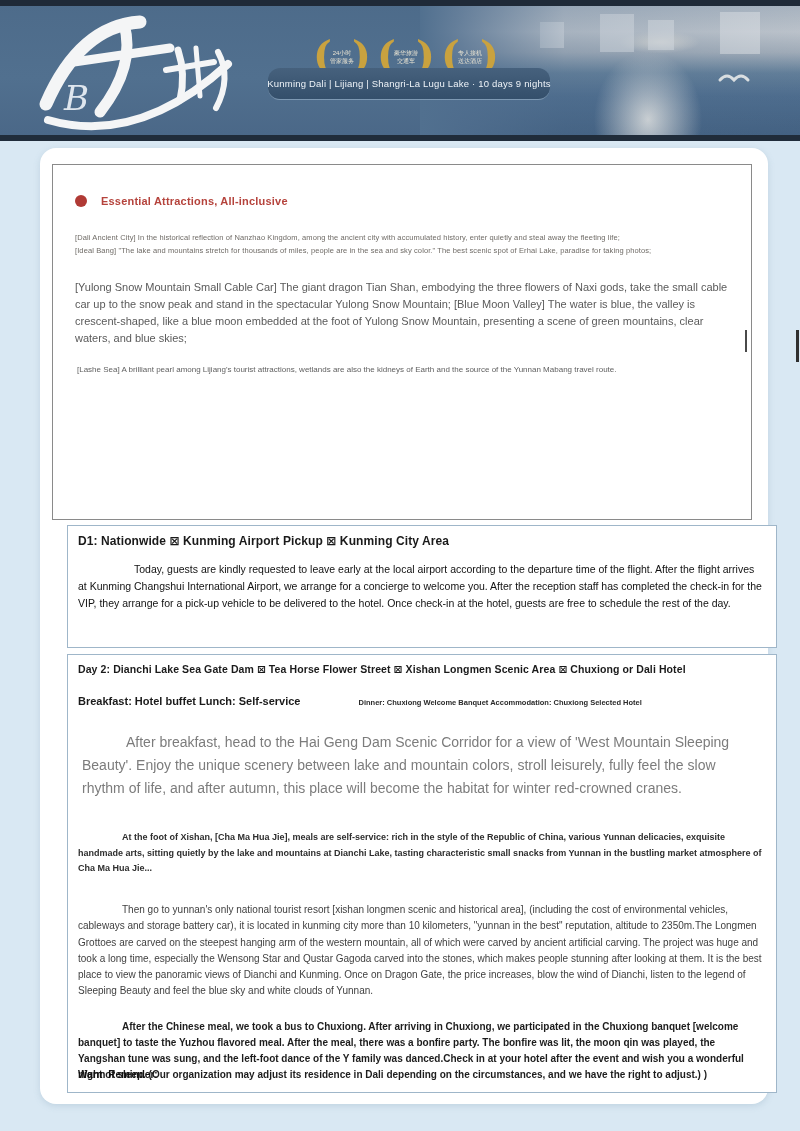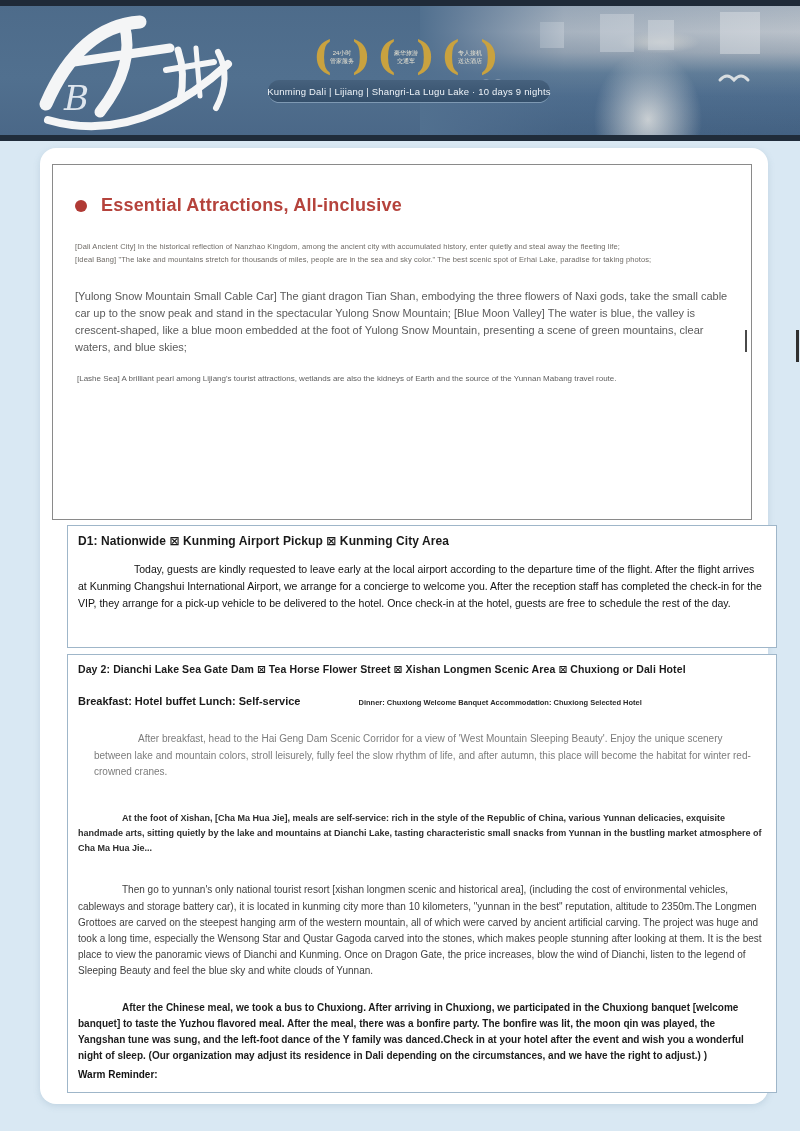--- a/index.html
+++ b/index.html
@@ -39,42 +39,42 @@
 
   .logo-wrap { position:absolute; left:28px; top:8px; width:220px; height:126px; }
 
   .badges-row { position:absolute; left:306px; top:34px; width:200px; height:46px; display:flex; gap:12px; justify-content:center; }
   .badge { position:relative; width:52px; height:46px; display:flex; align-items:center; justify-content:center; }
   .laurel { position:absolute; top:-2px; font-size:40px; line-height:46px; color:#c9a23f; font-weight:bold; font-family:"DejaVu Serif",serif; }
   .laurel.l { left:-3px; } .laurel.r { right:-3px; }
   .badge-text { text-align:center; color:#e8e3d2; font-size:6px; line-height:8px; letter-spacing:0; width:40px; }
 
   .route-pill {
-    position:absolute; left:268px; top:80px; width:282px; height:23px;
+    position:absolute; left:268px; top:68px; width:282px; height:32px;
     background:linear-gradient(180deg,#46617d 0%, #344f6b 100%);
     border-radius:12px; border-bottom:1px solid #7e99b3;
     display:flex; align-items:center; justify-content:center;
     color:#eef3f8; font-size:9.5px; letter-spacing:0.2px; white-space:nowrap;
   }
 
   
   .main-card {
     position:absolute; left:40px; top:148px; width:728px; height:956px;
     background:#ffffff; border-radius:16px;
     box-shadow:0 2px 6px rgba(120,150,175,0.25);
   }
 
   
   .highlights-panel {
     position:absolute; left:12px; top:16px; width:700px; height:356px;
     border:1px solid #8a8a8a; background:#fff; overflow:hidden;
   }
   .hl-heading { display:flex; align-items:center; gap:14px; margin:30px 0 0 22px; }
   .hl-bullet { width:12px; height:12px; border-radius:50%; background:#b03a35; flex:0 0 12px; }
-  .hl-title { color:#b5433c; font-size:18px; font-weight:bold; letter-spacing:0.2px; }
+  .hl-title { color:#b5433c; font-size:11px; font-weight:bold; letter-spacing:0.2px; }
   .hl-p-small { margin:26px 22px 0 22px; font-size:7.5px; color:#6f6b66; letter-spacing:0.1px; }
   .hl-p-small + .hl-p-small { margin-top:4px; }
   .hl-p-med   { margin:24px 18px 0 22px; font-size:11px; color:#5a5a5a; line-height:1.55; }
   .hl-p-large { margin:24px 12px 0 22px; font-size:12.5px; color:#4e4e4e; line-height:1.5; }
   .hl-p-tiny  { margin:18px 18px 0 24px; font-size:8px; color:#5f5f5f; }
   .hl-scroll-thumb { position:absolute; right:4px; top:165px; width:2px; height:22px; background:#4a4a4a; }
 
   
   .day-box {
     position:absolute; left:27px; width:710px;
@@ -88,21 +88,21 @@
 
   .d1-body {
     margin-top:13px; font-size:10.5px; color:#111; line-height:1.6;
     text-indent:56px; padding-right:4px;
   }
 
   .meals-row { margin-top:20px; display:flex; align-items:baseline; }
   .meals-primary { font-size:11px; font-weight:bold; color:#1a1a1a; }
   .meals-secondary { font-size:7.5px; font-weight:bold; color:#2a2a2a; margin-left:58px; }
 
-  .d2-p-gray { margin:24px 4px 0 16px; font-size:10px;  color:#7c7c7c; line-height:1.65; text-indent:44px; }
+  .d2-p-gray { margin:24px 4px 0 4px; font-size:14px;  color:#7c7c7c; line-height:1.65; text-indent:44px; }
   .d2-p-bold1{ margin:30px 2px 0 0; font-size:9px;  color:#2e2e2e; font-weight:bold; line-height:1.7; text-indent:44px; }
   .d2-p-mid  { margin:26px 2px 0 0; font-size:10px; color:#3f3f3f; line-height:1.62; text-indent:44px; }
   .d2-p-bold2{ margin:20px 2px 0 0; font-size:10px; color:#1d1d1d; font-weight:bold; line-height:1.6; text-indent:44px; }
   .warm-reminder { position:absolute; left:10px; bottom:12px; font-size:10px; font-weight:bold; color:#111; }
 
   .page-scroll-thumb { position:absolute; right:1px; top:330px; width:3px; height:32px; background:#2f2f2f; }
 </style>
 </head>
 <body>
 

